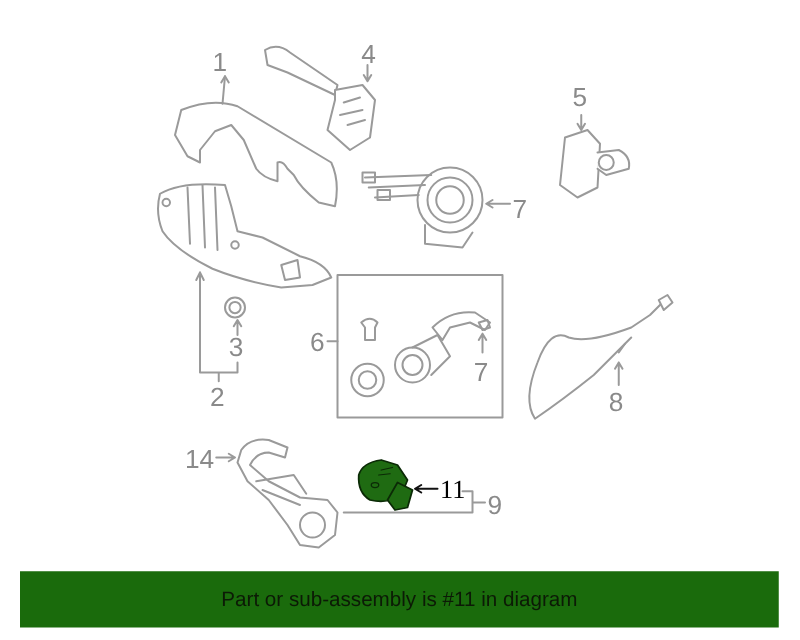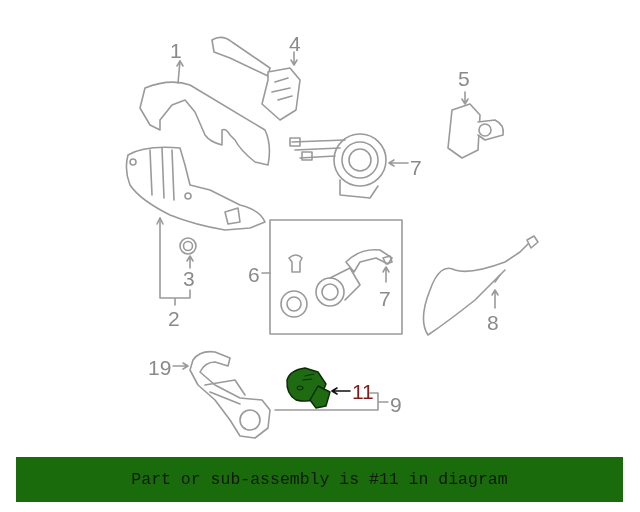--- a/index.html
+++ b/index.html
@@ -1,21 +1,21 @@
 <!DOCTYPE html>
 <html><head>
 <meta charset="utf-8">
 <style>
   html, body { margin:0; padding:0; background:#ffffff; }
   body { width:640px; height:512px; position:relative; overflow:hidden; font-family:"Liberation Sans", sans-serif; }
   #diagram { position:absolute; left:0; top:0; width:640px; height:455px; }
   .callout { position:absolute; font-family:"Liberation Sans", sans-serif; font-size:21px; color:#8a8a8a; line-height:1; }
-  .callout.active { color:#7f1d1d; }
+  .callout.active { color:#000000;font-family:Liberation Serif, serif; }
   #banner { position:absolute; left:16px; top:457px; width:607px; height:45px; background:#1a6b0c; display:flex; flex-direction:column; align-items:center; justify-content:center; }
-  #banner span { font-family:Liberation Mono, monospace; font-size:16.5px; line-height:18px; color:#0c1a06; }
+  #banner span { font-family:Liberation Sans, sans-serif; font-size:16.5px; line-height:18px; color:#0c1a06; }
 </style>
 </head>
 <body>
 
 <svg id="diagram" viewBox="0 0 640 455" xmlns="http://www.w3.org/2000/svg" fill="none" stroke="#9a9a9a" stroke-width="1.6" stroke-linejoin="round" stroke-linecap="round">
 
   <g>
     <path d="M145,88 Q170,78 190,85 L265,130 Q272,145 268,165 L255,162 Q240,150 235,140 L230,135 Q226,128 222,130 L222,145 Q210,142 205,135 L195,112 L185,100 L172,105 L160,120 L160,130 L150,125 L140,108 Z" fill="#fff"></path>
     <path d="M178,83 L180,61"></path>
     <path d="M177,66 L180,61 L183,66"></path>
@@ -102,19 +102,19 @@
 
 <span class="callout" style="left:170px;top:40px">1</span>
 <span class="callout" style="left:168px;top:308px">2</span>
 <span class="callout" style="left:183px;top:268px">3</span>
 <span class="callout" style="left:289px;top:33px">4</span>
 <span class="callout" style="left:458px;top:68px">5</span>
 <span class="callout" style="left:248px;top:264px">6</span>
 <span class="callout" style="left:379px;top:288px">7</span>
 <span class="callout" style="left:487px;top:312px">8</span>
 <span class="callout" style="left:390px;top:394px">9</span>
-<span class="callout" style="left:148px;top:357px">19</span>
+<span class="callout" style="left:148px;top:357px">14</span>
 <span class="callout active" style="left:352px;top:381px">11</span>
 <span class="callout" style="left:410px;top:157px">7</span>
 
 <div id="banner">
   <span>Part or sub-assembly is #11 in diagram</span>
 </div>
 
 </body></html>

